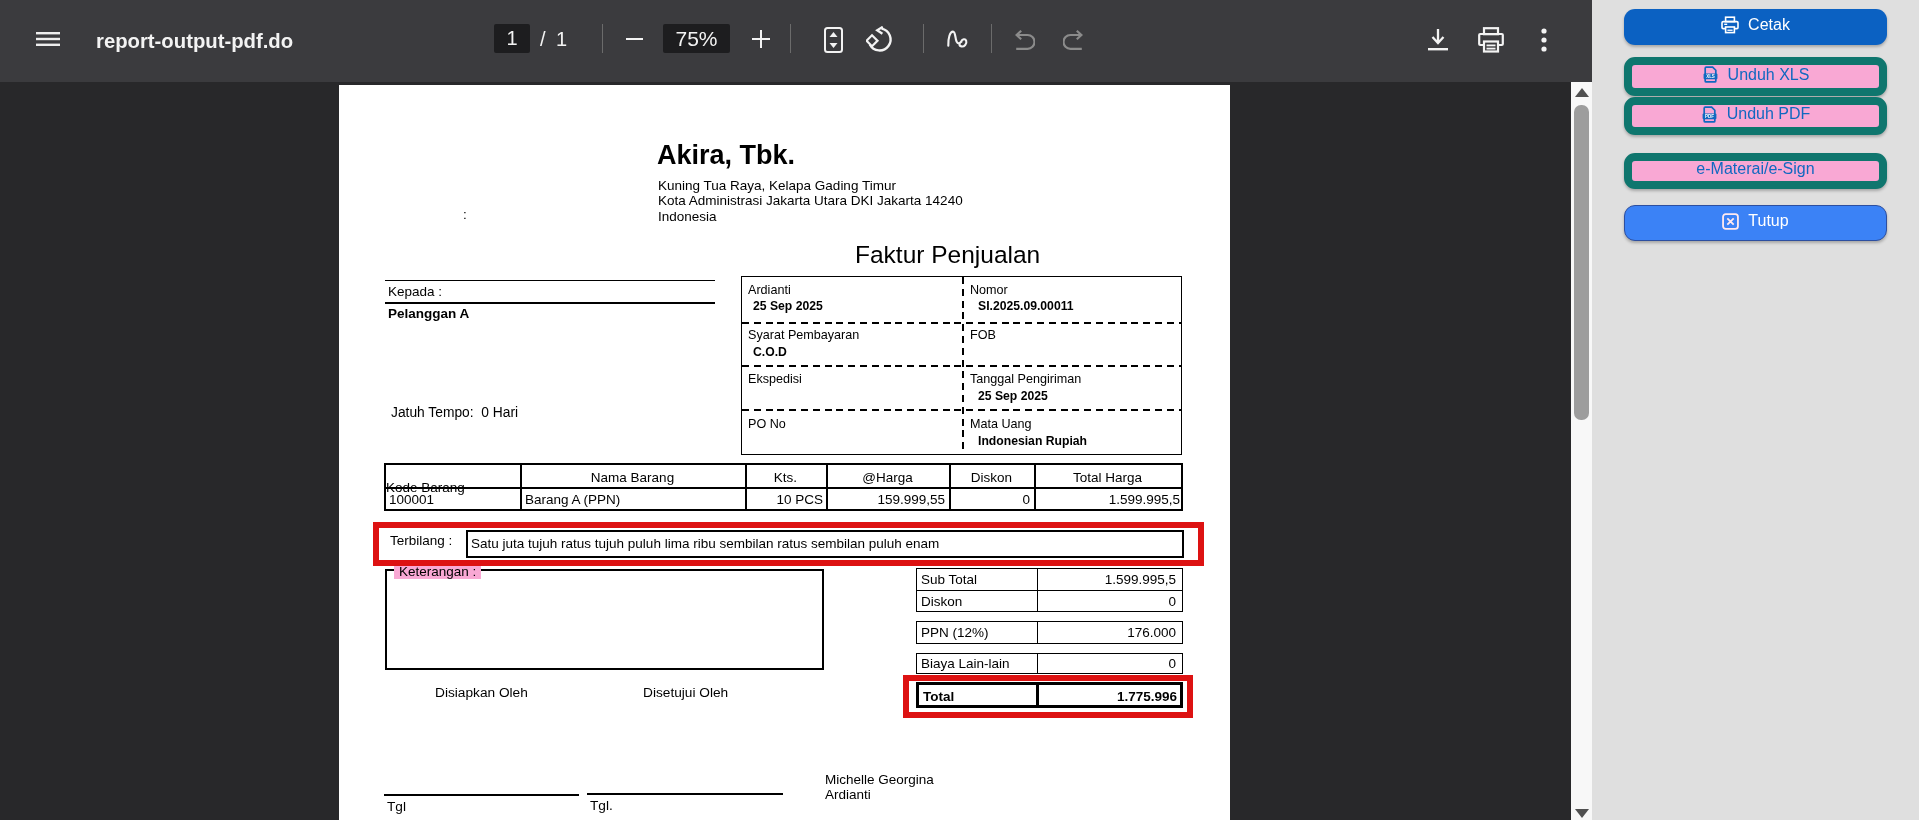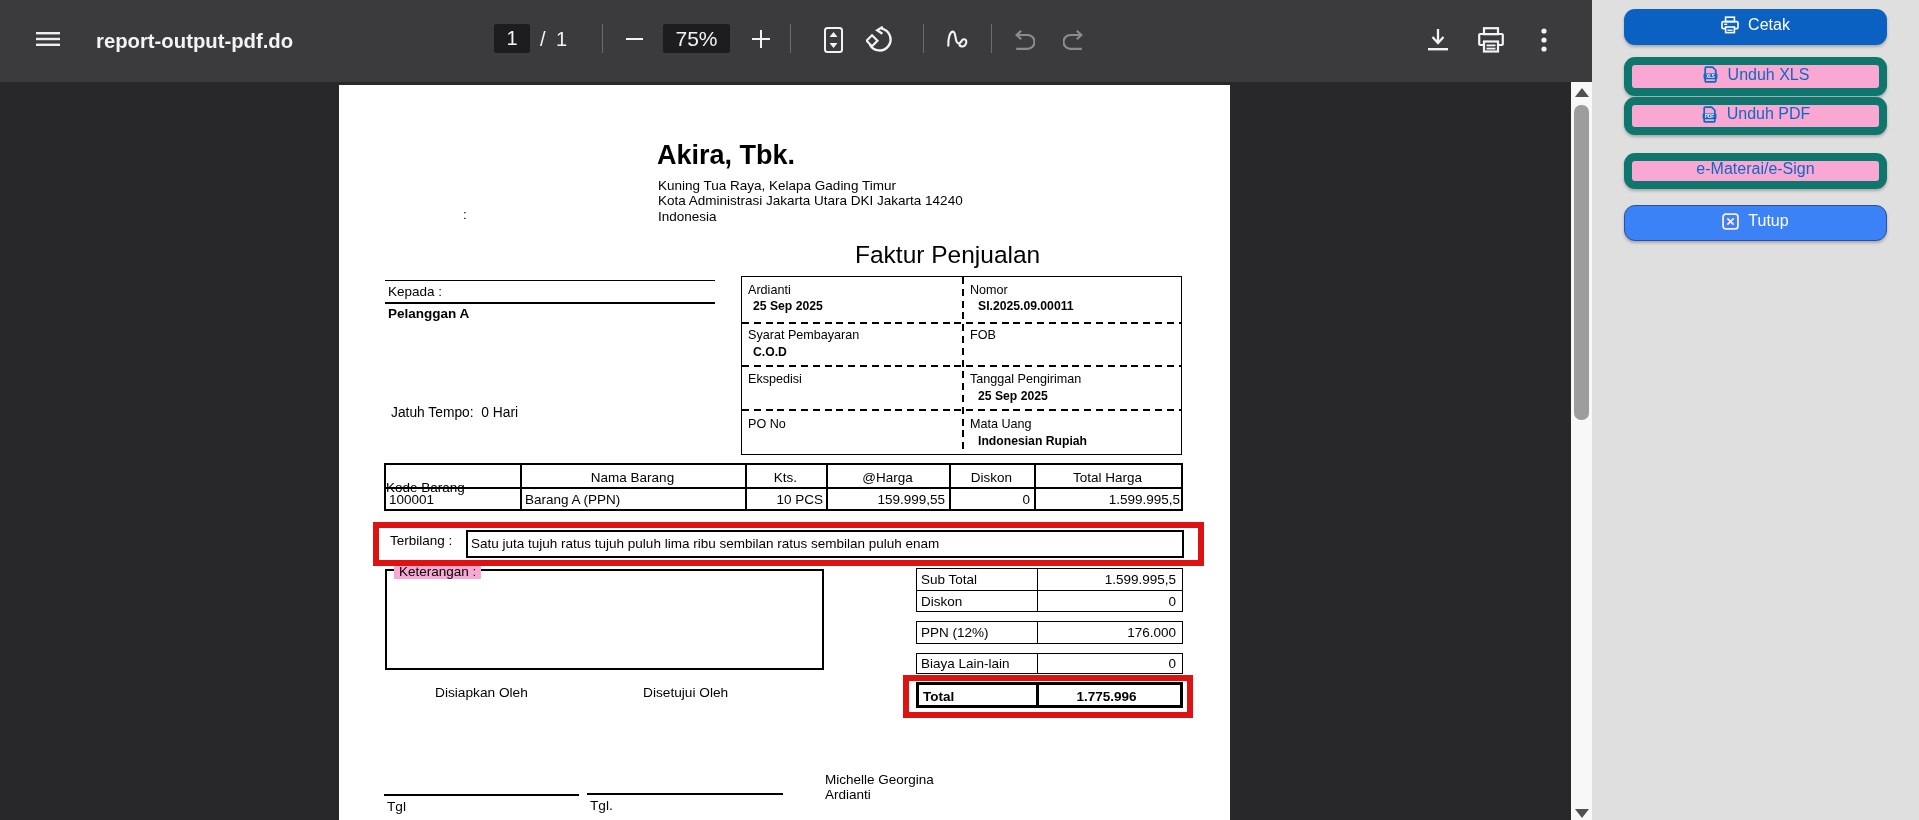--- a/index.html
+++ b/index.html
@@ -120,21 +120,21 @@
   </div>
   <div style="position:absolute; left:577px; top:568px; width:267px; height:21px; border:1.8px solid #000; font-size:13.5px;">
     <div style="position:absolute; left:120px; top:0; height:100%; border-left:1.8px solid #000;"></div>
     <div class="t" style="left:4px; top:2px;">Biaya Lain-lain</div>
     <div class="t" style="left:120px; top:2px; width:143px; text-align:right; padding-right:4px;">0</div>
   </div>
   <div style="position:absolute; left:564px; top:590px; width:290px; height:43px; border:6px solid #dd1212; z-index:3;"></div>
   <div style="position:absolute; left:577px; top:597px; width:267px; height:26px; border:3px solid #000; font-size:13.5px;">
     <div style="position:absolute; left:117px; top:0; height:100%; border-left:3px solid #000;"></div>
     <div class="t b" style="left:4px; top:4px;">Total</div>
-    <div class="t b" style="left:117px; top:4px; width:145px; text-align:center; padding-right:4px;">1.775.996</div>
+    <div class="t b" style="left:117px; top:4px; width:145px; text-align:right; padding-right:4px;">1.775.996</div>
   </div>
 
   <div class="t" style="left:96px; top:600px; font-size:13.7px;">Disiapkan Oleh</div>
   <div class="t" style="left:304px; top:600px; font-size:13.7px;">Disetujui Oleh</div>
   <div style="position:absolute; left:45px; top:709px; width:195px; border-top:2px solid #000;"></div>
   <div class="t" style="left:48px; top:714px; font-size:13.7px;">Tgl</div>
   <div style="position:absolute; left:248px; top:708px; width:196px; border-top:2px solid #000;"></div>
   <div class="t" style="left:251px; top:713px; font-size:13.7px;">Tgl.</div>
   <div class="t" style="left:486px; top:687px; font-size:13.5px; white-space:normal; width:160px; line-height:15px;">Michelle Georgina<br>Ardianti</div>
 </div>

